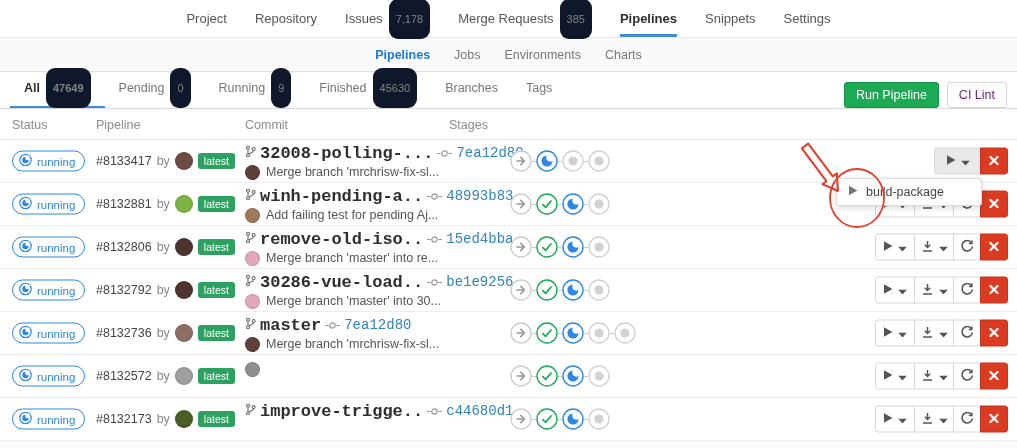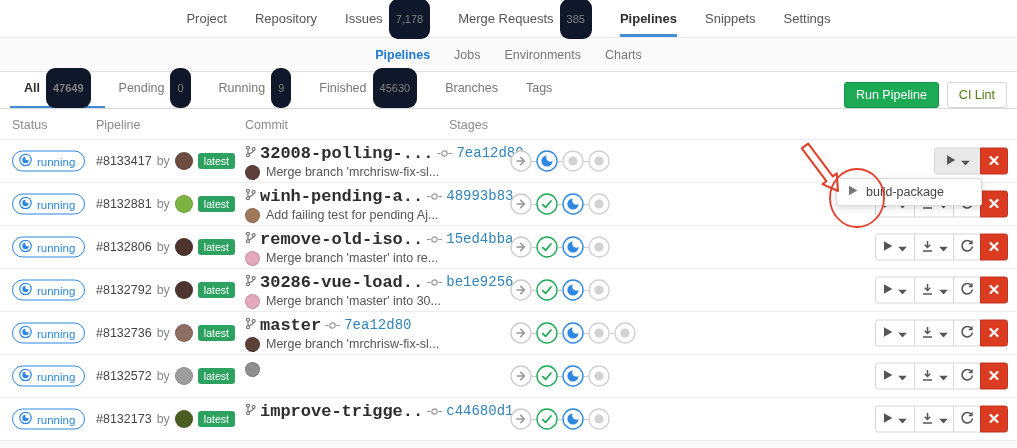--- a/index.html
+++ b/index.html
@@ -22,21 +22,21 @@
 
   
   .toolbar { height:37px; border-bottom:1px solid #d9d9d9; display:flex; align-items:flex-end; padding:0 10px; background:#fff; }
   .tabs { display:flex; }
   .tab { display:flex; align-items:center; gap:6px; padding:0 14px; font-size:12.5px; color:#777; cursor:pointer; }
   .tab.active { color:#2e2e2e; font-weight:bold; box-shadow:inset 0 -2px 0 #418cd8; }
   .toolbar-buttons { margin-left:auto; display:flex; align-items:center; gap:8px; }
   .btn { font-size:12.5px; border-radius:3px; padding:5px 11px; cursor:pointer; border:1px solid transparent;
     font-family:"Liberation Sans", sans-serif; }
   .btn-green { background:#1caa55; border-color:#168f48; color:#fff; }
-  .btn-default { background:#fff; border-color:#d5d5d5; color:#4d7c0f; }
+  .btn-default { background:#fff; border-color:#d5d5d5; color:#701a75; }
 
   
   .thead { position:relative; height:31px; border-bottom:1px solid #e8e8e8; }
   .th { position:absolute; top:9px; font-size:12.5px; color:#8c8c8c; }
   .row { position:relative; height:43px; border-bottom:1px solid #ededed; background:#fff; }
   .cell-status { position:absolute; left:12px; top:50%; transform:translateY(-50%); }
   .status-badge { display:inline-flex; align-items:center; gap:5px; border:1px solid #2e87e0; color:#2e87e0;
     border-radius:12px; padding:2px 9px 2px 6px; font-size:11.5px; cursor:pointer; background:#fff; }
   .cell-pipeline { position:absolute; left:96px; top:0; height:100%; display:flex; align-items:center; gap:5px; font-size:12.5px; }
   .pl-id { color:#444; cursor:pointer; }

